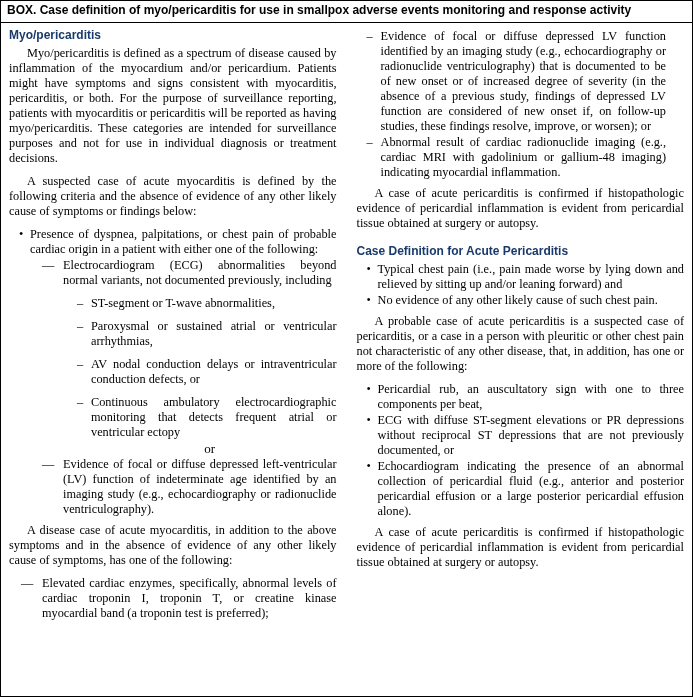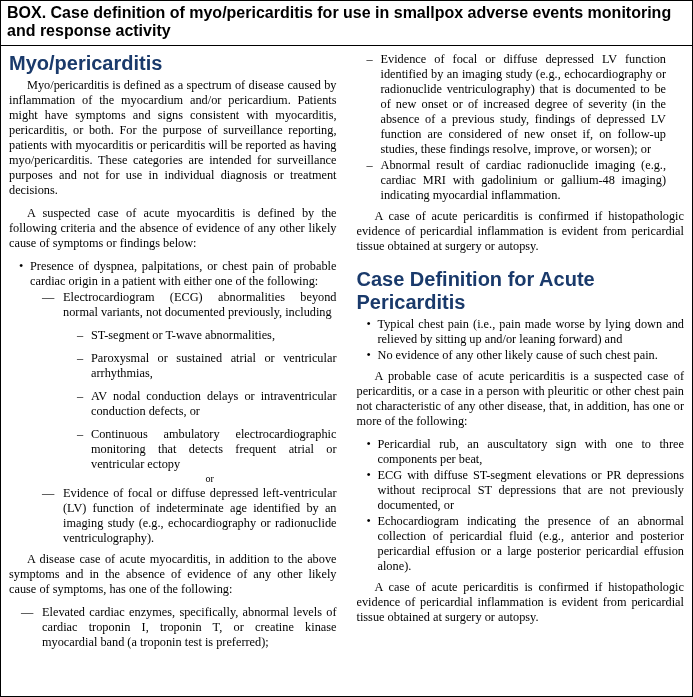--- a/index.html
+++ b/index.html
@@ -19,21 +19,21 @@
     height: 697px;
     box-sizing: border-box;
     border: 1px solid #000000;
     position: relative;
   }
   .box-header {
     border-bottom: 1px solid #000000;
     padding: 3px 6px 4px 6px;
     font-family: "Liberation Sans", sans-serif;
     font-weight: bold;
-    font-size: 16px;
+    font-size: 12px;
     line-height: 1.15;
   }
   .columns {
     display: flex;
     flex-direction: row;
     padding: 6px 8px 0 8px;
     box-sizing: border-box;
     height: 670px;
   }
   .col {
@@ -41,21 +41,21 @@
     box-sizing: border-box;
     padding-right: 10px;
   }
   .col.right {
     padding-right: 0;
     padding-left: 10px;
   }
   h2.section {
     font-family: "Liberation Sans", sans-serif;
     font-weight: bold;
-    font-size: 20px;
+    font-size: 12px;
     color: #1a3a6b;
     margin: 0 0 3px 0;
     line-height: 1.15;
   }
   h2.section.spaced {
     margin-top: 14px;
   }
   p.para {
     margin: 0 0 8px 0;
     font-size: 12.3px;
@@ -140,21 +140,21 @@
     hyphens: auto;
   }
   ul.dash-top > li:before {
     content: "\2013";
     position: absolute;
     left: 0;
     top: 0;
   }
   .or-line {
     text-align: center;
-    font-size: 10px;
+    font-size: 13px;
     line-height: 1.22;
     margin: 1px 0 1px 0;
     padding-left: 20px;
   }
 </style>
 </head>
 <body>
 
 <div class="page">
 

